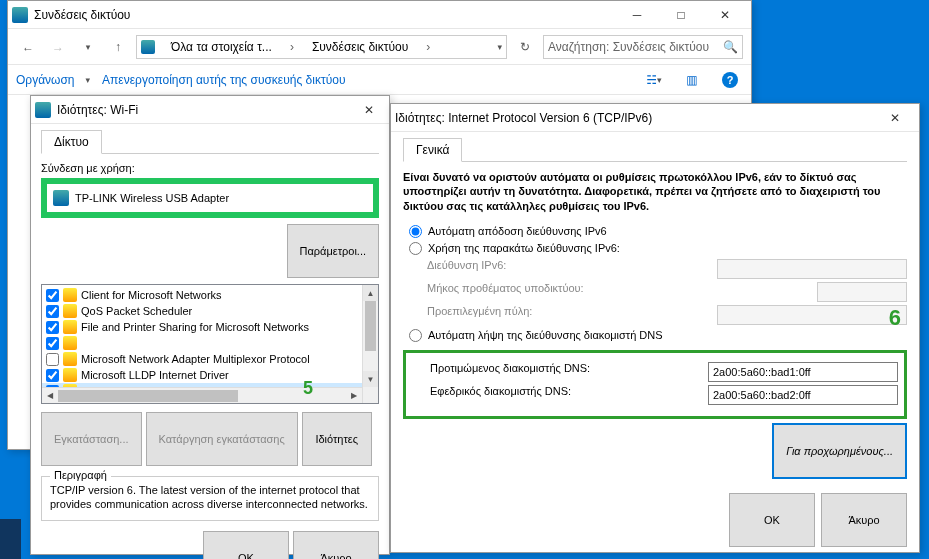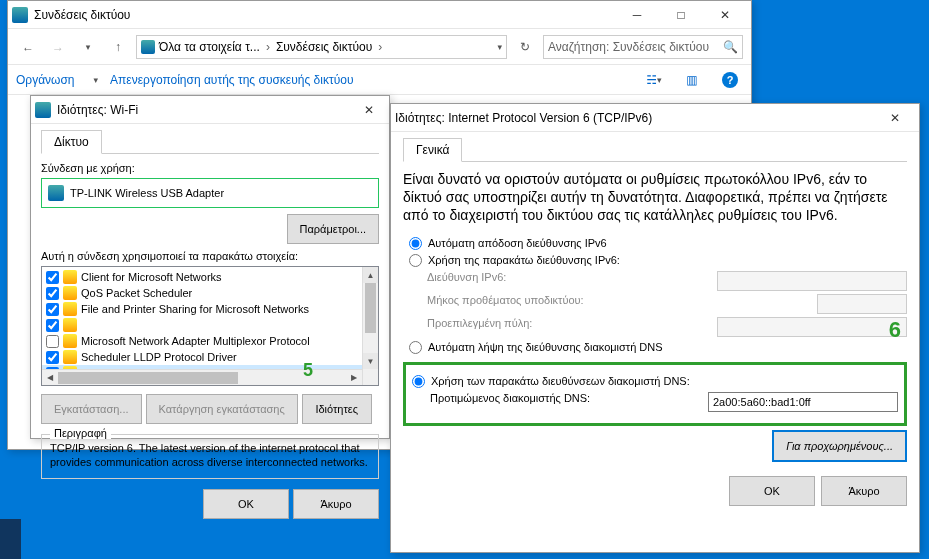--- a/index.html
+++ b/index.html
@@ -32,39 +32,39 @@
   .titlebar .title { flex: 1; }
   .titlebar .winbtn { width: 44px; height: 28px; display: flex; align-items: center; justify-content: center; color: #333; }
 
   
   #explorer { left: 7px; top: 0; width: 745px; height: 450px; }
   #explorer .nav {
     display: flex; align-items: center; height: 36px; padding: 4px 8px; gap: 6px;
     border-bottom: 1px solid #e6e6e6;
   }
   #explorer .navarrow { width: 24px; height:24px; display:flex;align-items:center;justify-content:center;color:#555; border-radius:2px;}
-  #explorer .addrbar { flex:1; height:24px; border:1px solid #ccc; display:flex; align-items:center; padding: 0 4px; gap:4px;}
+  #explorer .addrbar { flex:1; height:24px; border:1px solid #ccc; display:flex; align-items:center; padding: 0 4px; gap:16px;}
   #explorer .addrbar .crumb { color:#000; }
   #explorer .addrbar .sep { color:#666; padding:0 2px;}
   #explorer .searchbox { width: 200px; height:24px; border:1px solid #ccc; display:flex;align-items:center;padding:0 4px;gap:4px;color:#666;}
   #explorer .cmdbar { display:flex;align-items:center;height:30px;border-bottom:1px solid #e6e6e6;padding:0 8px;gap:12px;font-size:12px;color:#0066cc;}
-  #explorer .cmdbar .item{display:flex;align-items:center;gap:19px;}
+  #explorer .cmdbar .item{display:flex;align-items:center;gap:11px;}
   #explorer .cmdbar .spacer{flex:1;}
   #explorer .cmdbar .iconbtn{width:26px;height:22px;border:1px solid transparent;display:flex;align-items:center;justify-content:center;}
   #explorer .cmdbar .helpq{color:#fff;background:#0078d7;border-radius:50%;width:16px;height:16px;display:flex;align-items:center;justify-content:center;font-weight:bold;font-size:11px;}
 
   
-  #wifi { left: 30px; top: 95px; width: 360px; height: 344px; }
+  #wifi { left: 30px; top: 95px; width: 360px; height: 460px; }
   #wifi .body { padding: 6px 10px 10px; }
   .tabrow { display:flex; border-bottom:1px solid #ccc; margin-bottom:8px;}
   .tab { padding:4px 12px; border:1px solid #ccc; border-bottom:1px solid #fff; background:#fff; margin-bottom:-1px; font-size:12px;}
   #wifi .connectwith{font-size:11px;margin-bottom:4px;}
-  #wifi .adapterbox{border:1px solid #22c55e;padding:6px;display:flex;align-items:center;gap:6px;font-size:11px;}
+  #wifi .adapterbox{border:6px solid #22c55e;padding:6px;display:flex;align-items:center;gap:6px;font-size:11px;}
   #wifi .btn, .btn {
-    background:#e1e1e1;border:1px solid #adadad;padding:8px 12px;font-size:11px;min-width:70px;
+    background:#e1e1e1;border:1px solid #adadad;padding:20px 12px;font-size:11px;min-width:70px;
   }
   .btn:disabled, .btn.disabled{color:#888;}
   #wifi .rightbtn{display:flex;justify-content:flex-end;margin:6px 0;}
   #wifi .uses{font-size:11px;margin:4px 0;}
   .listbox{border:1px solid #828790;height:120px;overflow:hidden;position:relative;font-size:11px;background:#fff;}
   .listbox .scrollbar{position:absolute;right:0;top:0;bottom:0;width:16px;background:#f0f0f0;border-left:1px solid #ddd;}
   .listbox .scrollbtn{height:16px;background:#e8e8e8;display:flex;align-items:center;justify-content:center;font-size:8px;color:#555;}
   .listbox .scrollthumb{background:#c1c1c1;height:50px;margin:0 2px;}
   .protolist{padding:2px 0;}
   .protoitem{display:flex;align-items:center;gap:4px;padding:1px 4px;height:16px;}
@@ -76,21 +76,21 @@
   .hscroll .htrack{flex:1;position:relative;}
   .hscroll .hthumb{position:absolute;left:0;top:2px;height:12px;width:180px;background:#c1c1c1;}
   #wifi .btnrow{display:flex;gap:4px;margin:8px 0;}
   .groupbox{border:1px solid #ccc;padding:6px 8px 8px;position:relative;margin-top:10px;font-size:11px;}
   .groupbox .legend{position:absolute;top:-8px;left:8px;background:#fff;padding:0 4px;}
   #wifi .dlgbtns{display:flex;justify-content:flex-end;gap:4px;margin-top:10px;}
 
   
   #ipv6 { left: 390px; top: 103px; width: 530px; height: 450px; }
   #ipv6 .body{padding:6px 12px 10px;}
-  #ipv6 .desc{font-size:14px;margin:4px 0 12px;line-height:1.3;}
+  #ipv6 .desc{font-size:11px;margin:4px 0 12px;line-height:1.3;font-weight:bold;}
   .radiogrp{margin-left:6px;font-size:11px;}
   .radiogrp label{display:flex;align-items:center;gap:6px;margin:4px 0;}
   .radiogrp input[type=radio]{margin:0;}
   .fieldrow{display:flex;margin:3px 0 3px 24px;font-size:11px;}
   .fieldrow .lbl{flex:1;color:#888;}
   .fieldrow .lbl.active{color:#000;}
   .fieldrow input{width:190px;height:20px;border:1px solid #7a7a7a;padding:0 4px;font-size:11px;}
   .fieldrow input:disabled{background:#f5f5f5;border-color:#ccc;}
   .greenbox{border:3px solid #2e9e2e;padding:6px 6px 8px;margin-top:8px;position:relative;}
   .greenlabel{position:absolute;top:-18px;right:6px;color:#2e9e2e;font-size:22px;font-weight:bold;}
@@ -170,21 +170,20 @@
       <div class="tab">Δίκτυο</div>
     </div>
     <div class="connectwith">Σύνδεση με χρήση:</div>
     <div class="adapterbox">
       <span class="icon ico-net" style="width:16px;height:16px"></span>
       <span>TP-LINK Wireless USB Adapter</span>
     </div>
     <div class="rightbtn">
         <button class="btn">Παράμετροι...</button>
       </div>
-    <div class="uses">Αυτή η σύνδεση χρησιμοποιεί τα παρακάτω στοιχεία:</div>
 
     <div style="position:relative">
       <div class="listbox">
         <div class="protolist" id="protolist">
             <div class="protoitem">
               <input type="checkbox" checked="" style="">
               <span class="pico ico-proto"></span>
               <span>Client for Microsoft Networks</span>
             </div>
             <div class="protoitem">
@@ -202,21 +201,21 @@
               <span class="pico ico-proto"></span>
             </div>
             <div class="protoitem">
               <input type="checkbox" style="">
               <span class="pico ico-proto"></span>
               <span>Microsoft Network Adapter Multiplexor Protocol</span>
             </div>
             <div class="protoitem">
               <input type="checkbox" checked="" style="">
               <span class="pico ico-proto"></span>
-              <span>Scheduler LLDP Protocol Driver</span>
+              <span>Microsoft LLDP Internet Driver</span>
             </div>
             <div class="protoitem selected">
               <input type="checkbox" checked="" style="">
               <span class="pico ico-proto"></span>
               <span>Internet Protocol Version 6 (TCP/IPv6)</span>
             </div>
           </div>
         <div class="scrollbar">
           <div class="scrollbtn">▲</div>
           <div class="scrollthumb"></div>
@@ -288,30 +287,28 @@
 
     <div style="position:relative">
       <span class="greenlabel" style="top:-24px">6</span>
       <div class="radiogrp" style="margin-top:3px">
         <label>
           <input type="radio" name="dns" style="">
           <span>Αυτόματη λήψη της διεύθυνσης διακομιστή DNS</span>
         </label>
       </div>
       <div class="greenbox">
-        <div class="radiogrp" style="margin-left:0">
-          <label>
-            <input type="radio" name="dns" checked="" style="">
-            <span>Χρήση των παρακάτω διευθύνσεων διακομιστή DNS:</span>
-          </label>
-        </div>
         <div class="fieldrow" style="margin-left:18px">
             <span class="lbl active">Προτιμώμενος διακομιστής DNS:</span>
             <input value="2a00:5a60::bad1:0ff" style="">
           </div>
+        <div class="fieldrow" style="margin-left:18px">
+            <span class="lbl active">Εφεδρικός διακομιστής DNS:</span>
+            <input value="2a00:5a60::bad2:0ff" style="">
+          </div>
       </div>
     </div>
 
     <div class="advrow">
         <button class="btn focus">Για προχωρημένους...</button>
       </div>
 
     <div class="dlgbtns">
       <button class="btn" style="min-width:86px">OK</button>
       <button class="btn" style="min-width:86px">Άκυρο</button>

